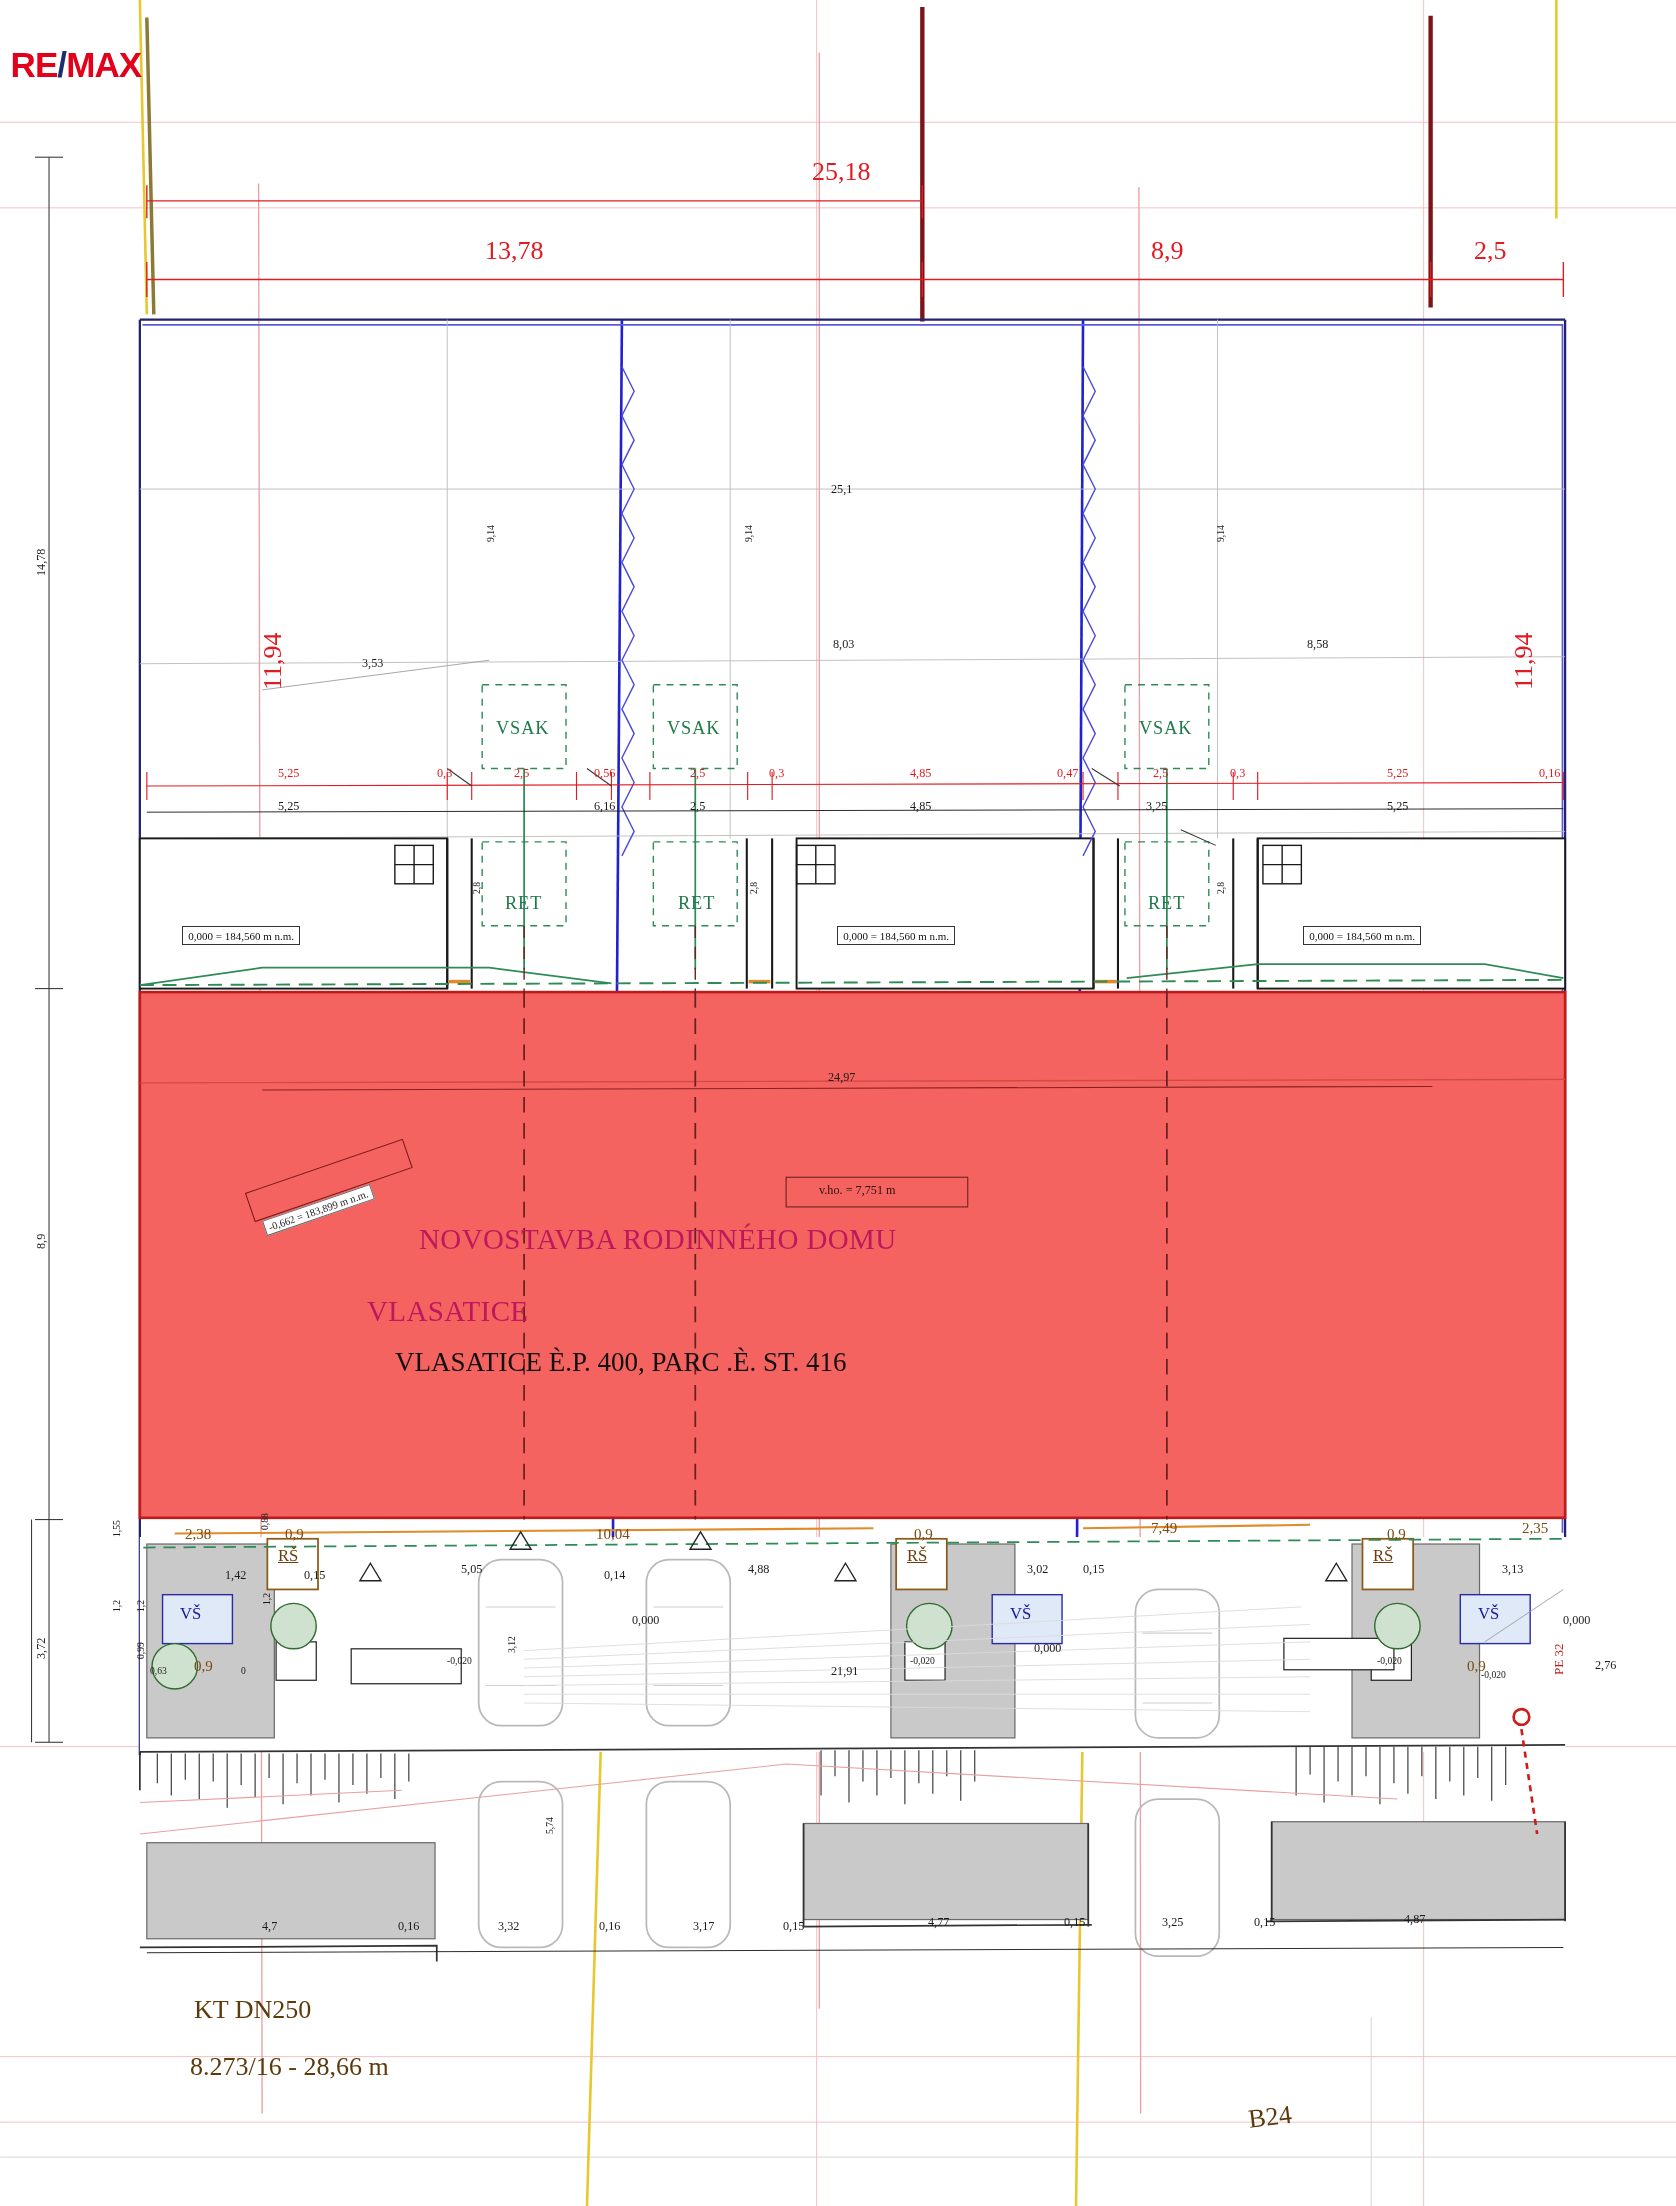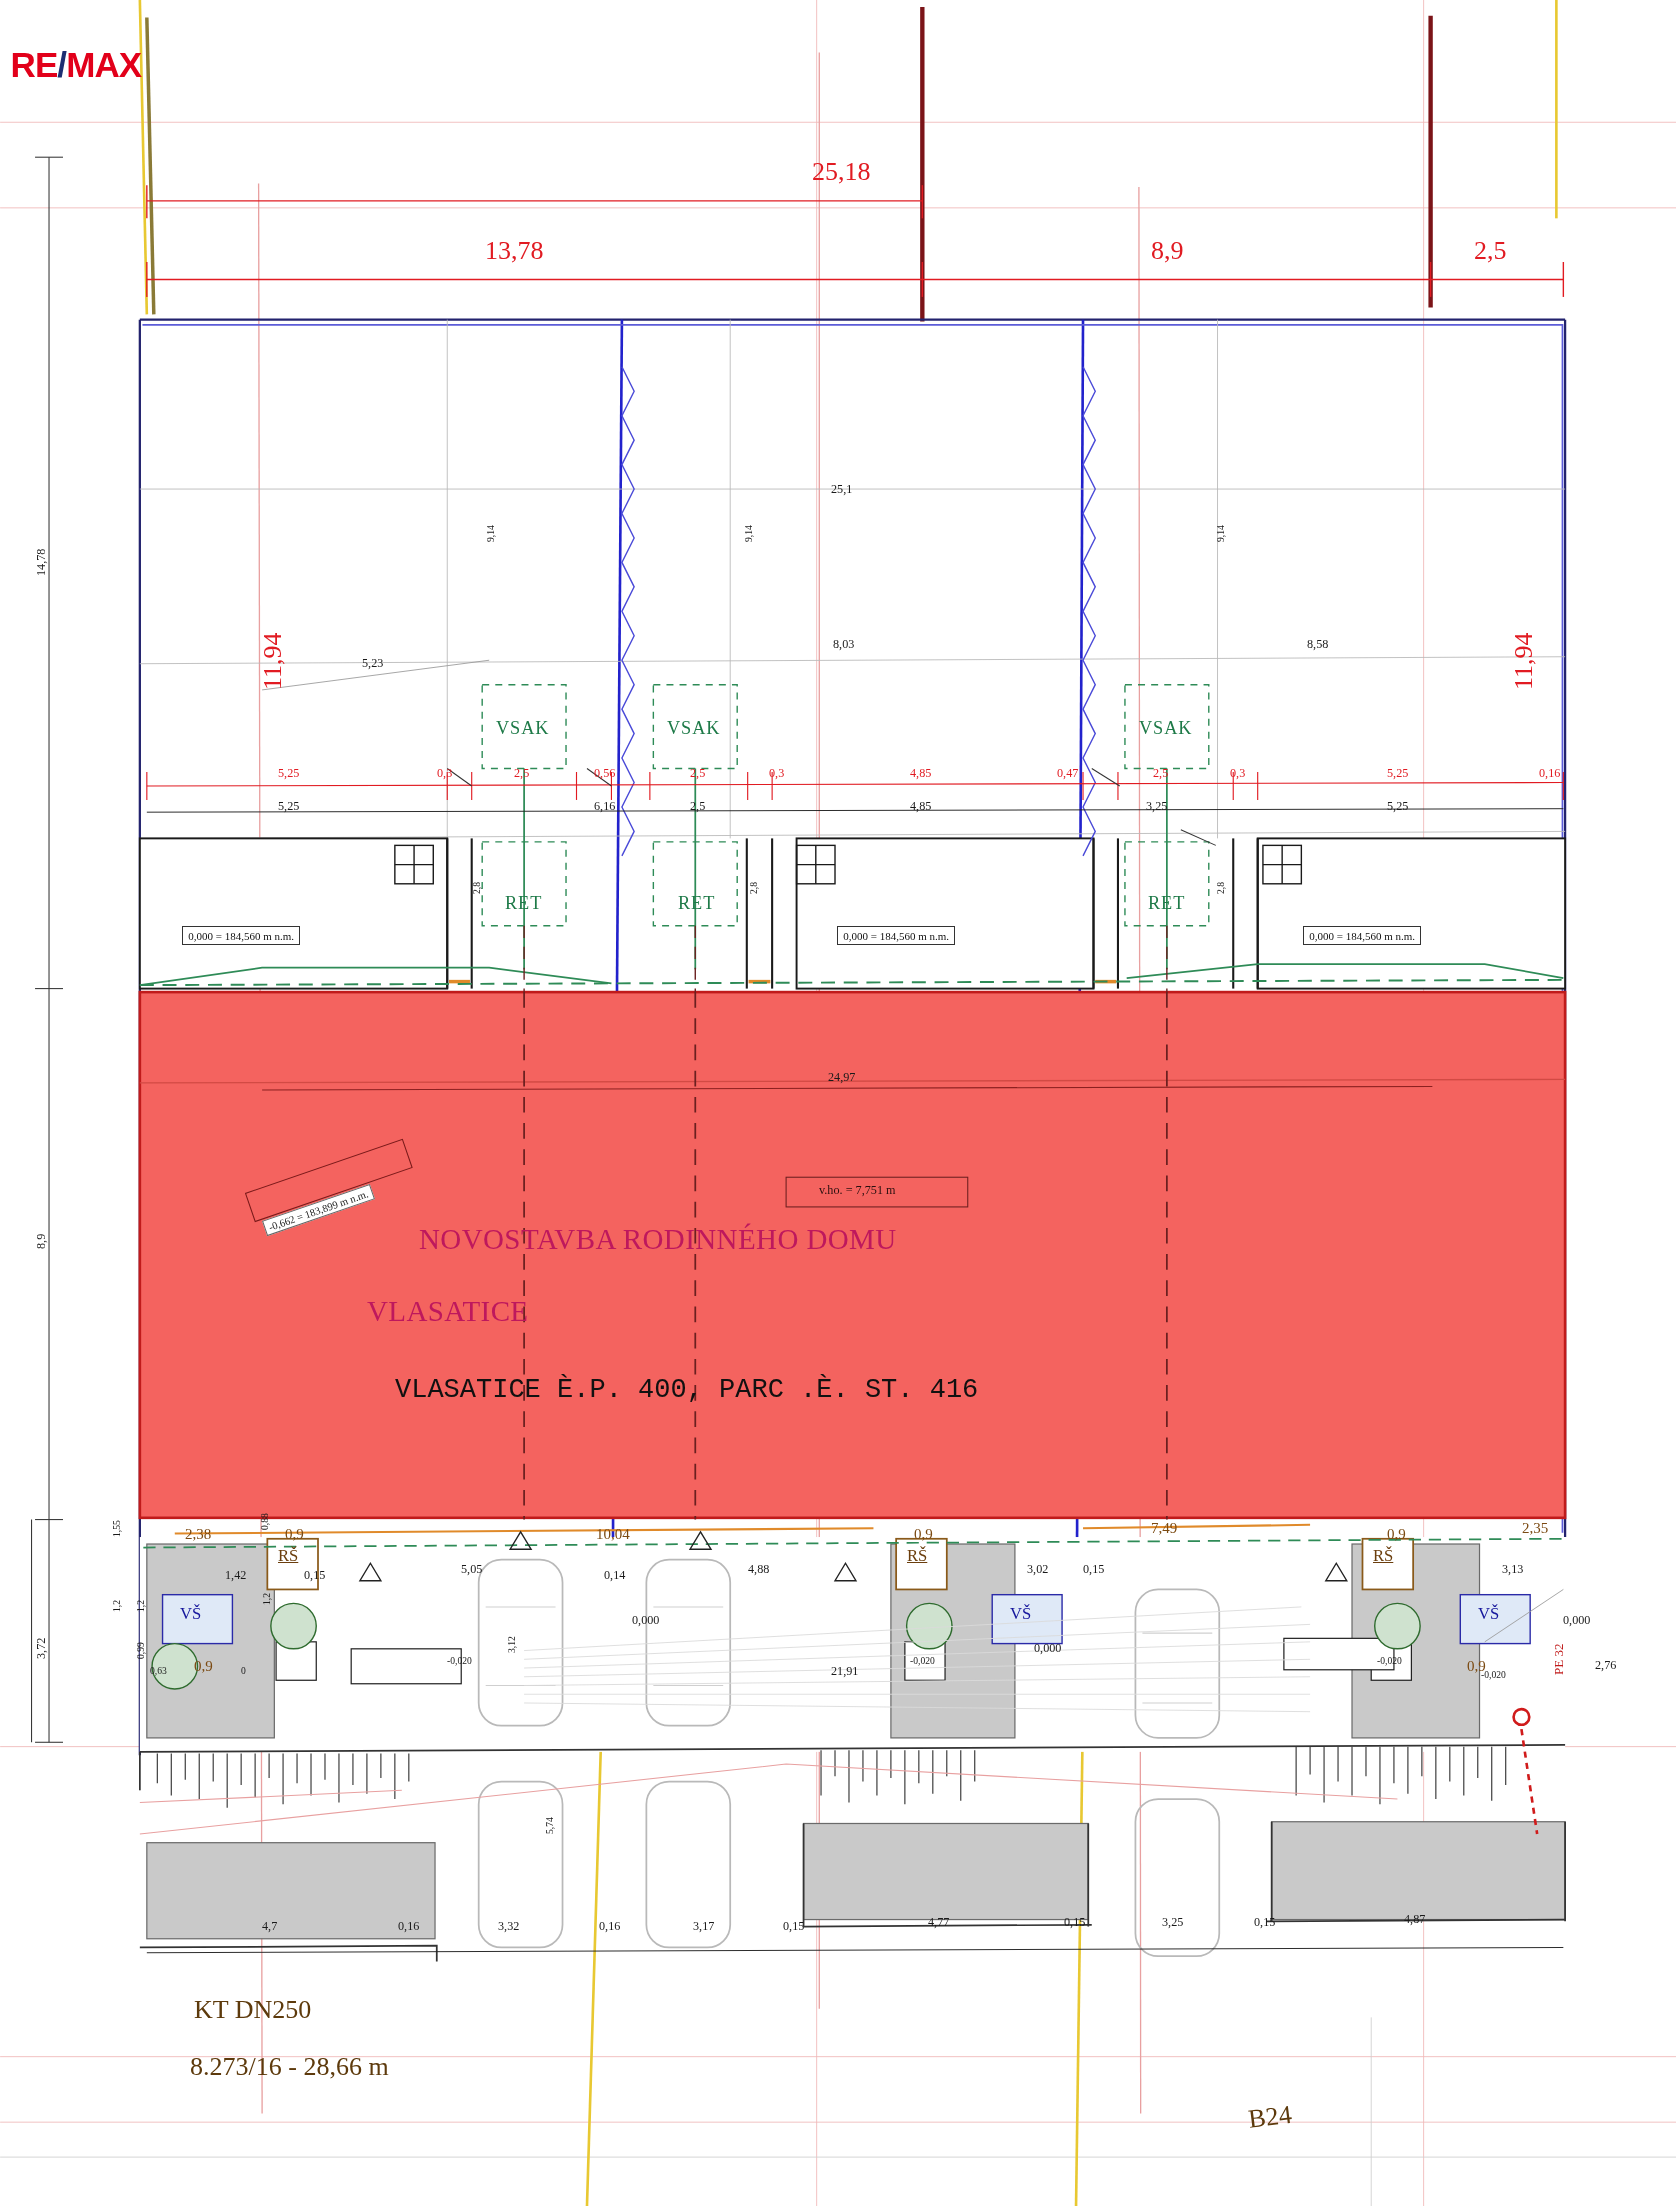--- a/index.html
+++ b/index.html
@@ -459,21 +459,21 @@
 <div class="lbl dim-blk-sm rot90" style="left:35px;top:576px;">14,78</div>
 <div class="lbl dim-blk-sm rot90" style="left:35px;top:1249px;">8,9</div>
 <div class="lbl dim-blk-sm rot90" style="left:35px;top:1659px;">3,72</div>
 
 <div class="lbl dim-red-big rot90" style="left:260px;top:690px;">11,94</div>
 <div class="lbl dim-red-big rot90" style="left:1511px;top:690px;">11,94</div>
 
 <div class="lbl dim-blk-sm" style="left:831px;top:483px;">25,1</div>
 <div class="lbl dim-blk-sm" style="left:833px;top:638px;">8,03</div>
 <div class="lbl dim-blk-sm" style="left:1307px;top:638px;">8,58</div>
-<div class="lbl dim-blk-sm" style="left:362px;top:657px;">5,23</div>
+<div class="lbl dim-blk-sm" style="left:362px;top:657px;">3,53</div>
 <div class="lbl dim-blk-sm" style="left:828px;top:1071px;">24,97</div>
 
 <div class="lbl dim-blk-xs rot90" style="left:486px;top:542px;">9,14</div>
 <div class="lbl dim-blk-xs rot90" style="left:744px;top:542px;">9,14</div>
 <div class="lbl dim-blk-xs rot90" style="left:1216px;top:542px;">9,14</div>
 
 <div class="lbl dim-red-sm" style="left:278px;top:767px;">5,25</div>
 <div class="lbl dim-red-sm" style="left:437px;top:767px;">0,3</div>
 <div class="lbl dim-red-sm" style="left:514px;top:767px;">2,5</div>
 <div class="lbl dim-red-sm" style="left:594px;top:767px;">0,56</div>
@@ -507,21 +507,21 @@
 <div class="boxlabel" style="left:182px;top:926px;">0,000 =  184,560 m n.m.</div>
 <div class="boxlabel" style="left:837px;top:926px;">0,000 = 184,560 m n.m.</div>
 <div class="boxlabel" style="left:1303px;top:926px;">0,000 = 184,560 m n.m.</div>
 
 <div class="lbl" style="left:819px;top:1184px;font-size:12.2px;color:#2a1010;">v.ho. = 7,751 m</div>
 
 <div class="slope" style="left:262px;top:1221px;">-0,662 = 183,899 m n.m.</div>
 
 <div class="lbl title-main" style="left:419px;top:1225px;">NOVOSTAVBA  RODINNÉHO DOMU</div>
 <div class="lbl title-main" style="left:367px;top:1297px;">VLASATICE</div>
-<div class="lbl title-sub" style="left:395px;top:1377px;font-family:Liberation Mono, monospace;">VLASATICE È.P. 400, PARC .È. ST.   416</div>
+<div class="lbl title-sub" style="left:395px;top:1349px;">VLASATICE È.P. 400, PARC .È. ST.   416</div>
 
 <div class="lbl dim-brn" style="left:185px;top:1527px;">2,38</div>
 <div class="lbl dim-blk-xs rot90" style="left:260px;top:1530px;">0,88</div>
 <div class="lbl dim-brn" style="left:285px;top:1527px;">0,9</div>
 <div class="lbl dim-brn" style="left:596px;top:1527px;">10,04</div>
 <div class="lbl dim-brn" style="left:914px;top:1527px;">0,9</div>
 <div class="lbl dim-brn" style="left:1151px;top:1521px;">7,49</div>
 <div class="lbl dim-brn" style="left:1387px;top:1527px;">0,9</div>
 <div class="lbl dim-brn" style="left:1474px;top:1521px;margin-left:48px;">2,35</div>
 

